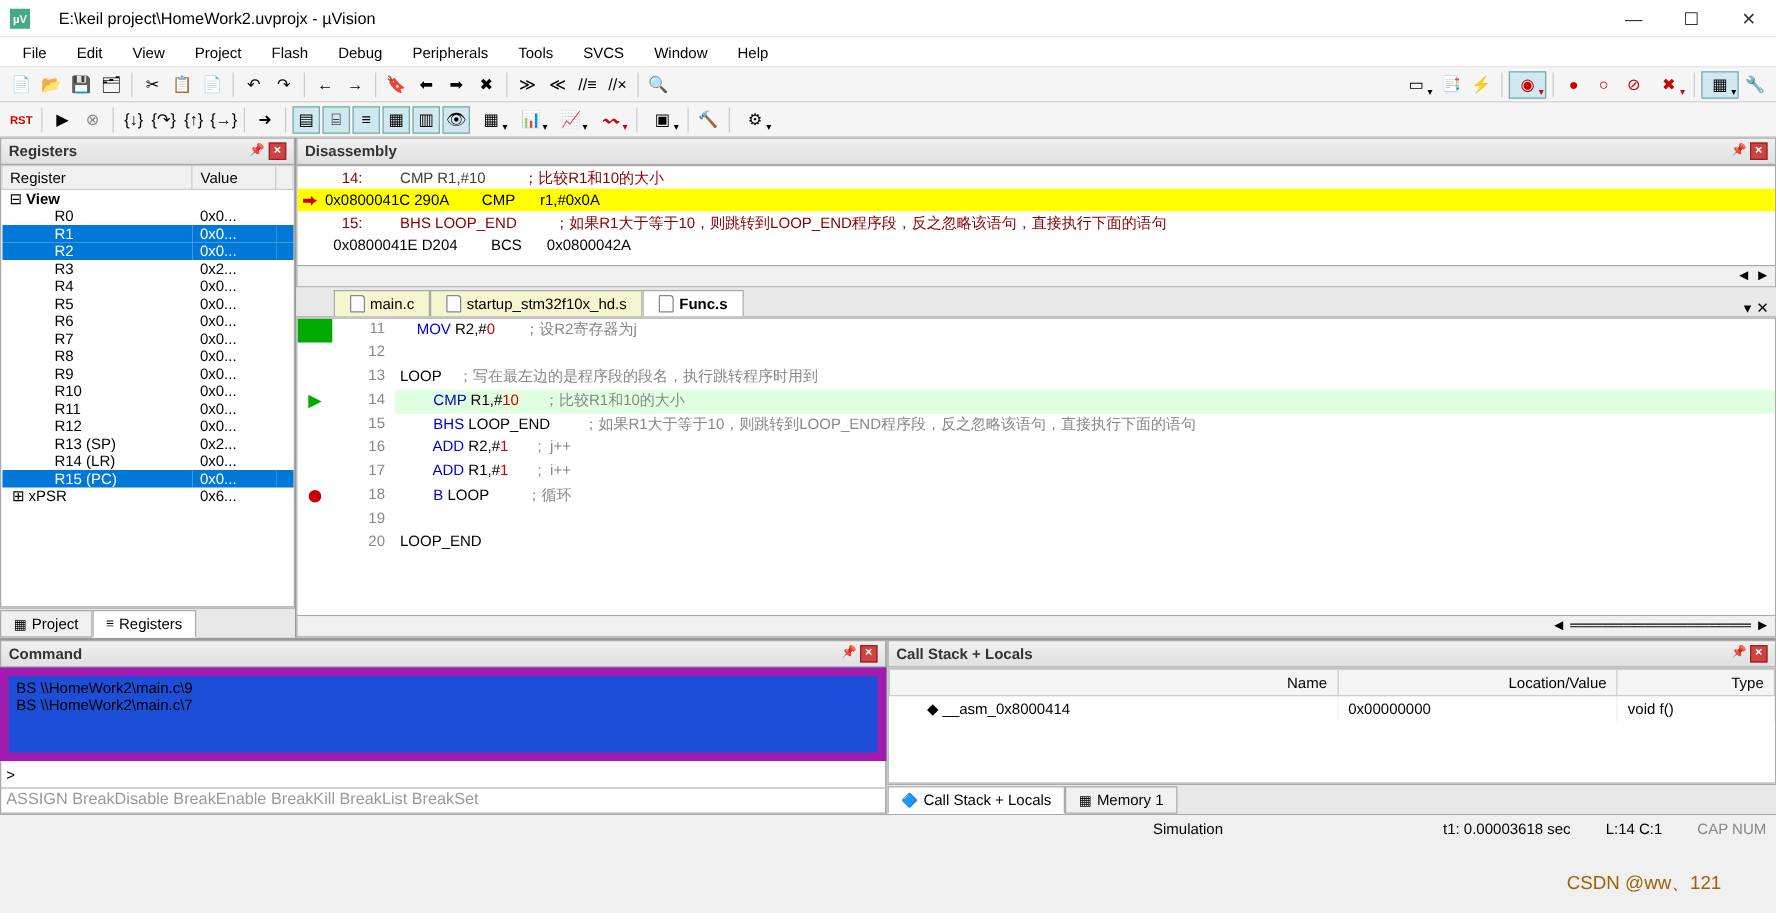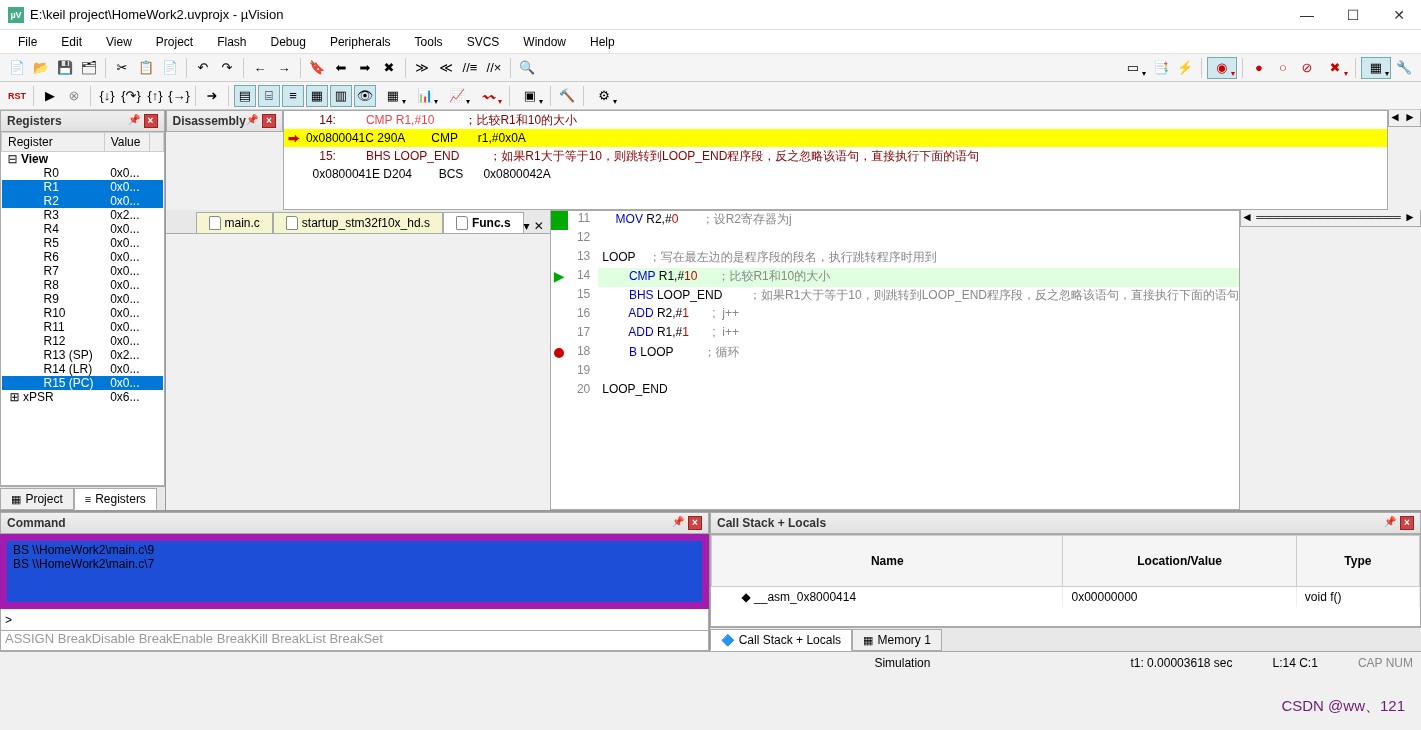--- a/index.html
+++ b/index.html
@@ -1,18 +1,18 @@
 <!DOCTYPE html>
 <html><head>
 <meta charset="utf-8">
 <style>
 *{box-sizing:border-box;margin:0;padding:0;font-family:"Segoe UI",Tahoma,sans-serif;font-size:12px}
 body{background:#f0f0f0;width:1421px;height:730px;overflow:hidden;position:relative}
 .titlebar{height:30px;background:#fff;display:flex;align-items:center;padding:0 8px;border-bottom:1px solid #ddd}
-.titlebar .icon{width:16px;height:16px;background:#4a8;margin-right:6px;color:#fff;font-size:9px;display:flex;align-items:center;justify-content:center;font-weight:bold}
+.titlebar .icon{width:16px;height:16px;background:#4a8;margin-right:23px;color:#fff;font-size:9px;display:flex;align-items:center;justify-content:center;font-weight:bold}
 .titlebar .title{flex:1;font-size:13px}
 .titlebar .winbtns{display:flex;gap:18px}
 .titlebar .winbtns span{width:28px;text-align:center;font-size:14px;color:#333;cursor:pointer}
 .menubar{height:24px;background:#fff;display:flex;align-items:center;padding:0 8px;gap:4px;border-bottom:1px solid #e0e0e0}
 .menubar span{padding:3px 10px;cursor:pointer}
 .toolbar{height:28px;background:#f5f5f5;display:flex;align-items:center;padding:0 6px;gap:2px;border-bottom:1px solid #ccc}
 .tbtn{width:22px;height:22px;display:flex;align-items:center;justify-content:center;cursor:pointer;border:1px solid transparent;font-size:13px}
 .tsep{width:1px;height:20px;background:#ccc;margin:0 3px}
 .tbtn.boxed{border:1px solid #7aa;background:#d0e8f0}
 .tbtn.dd{width:30px;position:relative}
@@ -28,28 +28,28 @@
 .reg-table table{width:100%;border-collapse:collapse;font-family:Consolas,monospace;font-size:12px}
 .reg-table th{background:#f0f0f0;border:1px solid #ccc;text-align:left;padding:2px 6px;font-weight:normal}
 .reg-table td{padding:0 6px;white-space:nowrap}
 .reg-table tr.sel td{background:#0078d7;color:#fff}
 .reg-table .tree{padding-left:6px}
 .reg-table .leaf{padding-left:42px}
 .bottom-tabs{height:24px;display:flex;align-items:flex-end;background:#e8e8e8;border-top:1px solid #aaa}
 .bottom-tabs .tab{padding:3px 10px;border:1px solid #aaa;background:#f0f0f0;cursor:pointer;font-size:11px;display:flex;align-items:center;gap:4px}
 .bottom-tabs .tab.active{background:#fff;border-bottom:1px solid #fff}
 .rightarea{flex:1;display:flex;flex-direction:column}
-.disasm{height:100px;display:flex;flex-direction:row}
+.disasm{height:120px;display:flex;flex-direction:column}
 .disasm-body{flex:1;background:#fff;border:1px solid #aaa;overflow:auto;font-family:Consolas,monospace;font-size:13px;position:relative}
 .disasm-line{white-space:pre;padding:0 4px;line-height:18px}
 .disasm-line.hl{background:#ffff00}
 .gutter{width:18px;display:inline-block}
 .arrow-cur{color:#c00;font-weight:bold}
 .scrollstrip{height:17px;background:#f0f0f0;border:1px solid #aaa;border-top:none;text-align:right;padding-right:4px}
-.editor{flex:1;display:flex;flex-direction:row}
+.editor{flex:1;display:flex;flex-direction:column}
 .file-tabs{height:24px;display:flex;align-items:flex-end;background:#e8e8e8;padding-left:30px;gap:0;border-bottom:1px solid #aaa}
 .file-tab{padding:3px 12px;background:#f5f5d0;border:1px solid #aaa;border-bottom:none;cursor:pointer;display:flex;align-items:center;gap:4px;font-size:12px}
 .file-tab.active{background:#fff;font-weight:bold}
 .file-tab .ficon{width:12px;height:14px;background:#fff;border:1px solid #888;border-radius:1px 3px 1px 1px}
 .tab-ctrls{margin-left:auto;display:flex;gap:4px;padding-right:6px}
 .editor-body{flex:1;background:#fff;border:1px solid #aaa;display:flex;font-family:Consolas,monospace;font-size:13px;overflow:auto}
 .ed-gutter{width:28px;background:#fff;border-right:none}
 .ed-gutter div{height:19px;text-align:center}
 .ed-linenum{width:50px;background:#fff;text-align:right;color:#888}
 .ed-linenum div{height:19px;padding-right:8px}
@@ -62,23 +62,23 @@
 .num{color:#c00}
 .cmt{color:#888}
 .bottom{display:flex;height:141px;border-top:2px solid #999}
 .cmd-panel{width:710px;display:flex;flex-direction:column;border-right:1px solid #999}
 .cmd-body{flex:1;background:#1d4ed8;border:7px solid #a21caf;padding:2px 6px;font-family:Consolas,monospace;font-size:13px}
 .cmd-input{height:22px;border:1px solid #aaa;border-top:none;background:#fff;display:flex;align-items:center;padding:0 4px;font-family:Consolas,monospace}
 .cmd-helper{height:20px;background:#fff;padding:0 4px;font-family:Liberation Sans, sans-serif;font-size:13px;color:#999;border:1px solid #aaa;border-top:none}
 .callstack{flex:1;display:flex;flex-direction:column}
 .cs-body{flex:1;background:#fff;border:1px solid #aaa}
 .cs-body table{width:100%;border-collapse:collapse;font-size:12px}
-.cs-body th{background:#f5f5f5;border:1px solid #ccc;text-align:center;padding:18px 8px;font-weight:bold}
+.cs-body th{background:#f5f5f5;border:1px solid #ccc;text-align:right;padding:3px 8px;font-weight:normal}
 .cs-body td{padding:3px 8px;border-right:1px solid #eee}
-.statusbar{height:22px;background:#f0f0f0;border-top:1px solid #aaa;display:flex;align-items:center;font-size:11px;padding:0 8px;gap:40px}
+.statusbar{height:22px;background:#f0f0f0;border-top:1px solid #aaa;display:flex;align-items:center;font-size:11px;padding:0 8px;gap:28px}
 </style>
 </head>
 <body>
 
 <div class="titlebar">
   <div class="icon">µV</div>
   <div class="title">E:\keil project\HomeWork2.uvprojx - µVision</div>
   <div class="winbtns">
     <span>—</span>
     <span>☐</span>
@@ -299,21 +299,21 @@
 
     <div class="disasm">
       <div class="panel-hdr">
         <span>Disassembly</span>
         <div class="ctrls">
             <span class="pin">📌</span>
             <span class="close">×</span>
           </div>
       </div>
       <div class="disasm-body">
-        <div class="disasm-line"><span class="gutter"></span><span style="color:#800">    14:</span><span style="color:#ef4444">         CMP R1,#10</span><span style="color:#800">         ；比较R1和10的大小</span></div>
+        <div class="disasm-line"><span class="gutter"></span><span style="color:#800">    14:</span><span style="color:#404040">         CMP R1,#10</span><span style="color:#800">         ；比较R1和10的大小</span></div>
         <div class="disasm-line hl"><span class="gutter arrow-cur">⮕</span><span>0x0800041C</span> <span>290A</span>        <span>CMP</span>      <span>r1,#0x0A</span></div>
         <div class="disasm-line"><span class="gutter"></span><span style="color:#800">    15:</span><span style="color:#800">         BHS LOOP_END</span><span style="color:#800">         ；如果R1大于等于10，则跳转到LOOP_END程序段，反之忽略该语句，直接执行下面的语句</span></div>
         <div class="disasm-line"><span class="gutter"></span>  <span>0x0800041E</span> <span>D204</span>        <span>BCS</span>      <span>0x0800042A</span></div>
       </div>
       <div class="scrollstrip">◄ ►</div>
     </div>
 
     <div class="editor">
       <div class="file-tabs">
         <div class="file-tab">
@@ -426,13 +426,13 @@
 </div>
 
 <div class="statusbar">
   <div style="flex:1"></div>
   <span>Simulation</span>
   <div style="width:120px"></div>
   <span>t1: 0.00003618 sec</span>
   <span>L:14 C:1</span>
   <span style="color:#888">CAP NUM</span>
 </div>
-<div class="watermark" style="position:absolute;right:16px;bottom:14px;color:#701a75;font-size:15px">CSDN @ww、121</div>
+<div class="watermark" style="position:absolute;right:44px;bottom:14px;color:#a16207;font-size:15px">CSDN @ww、121</div>
 
 </body></html>

